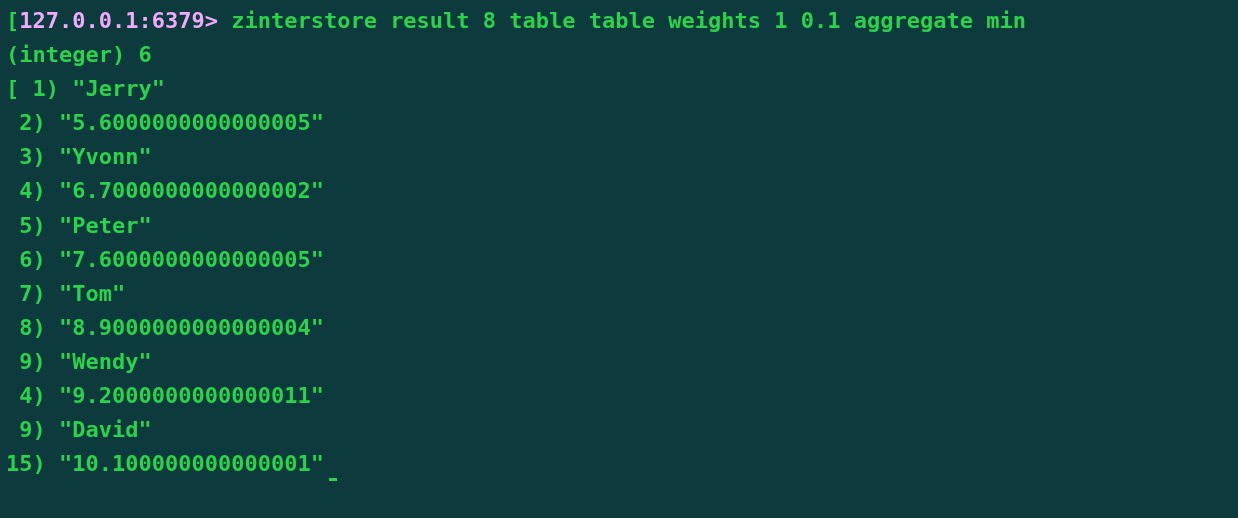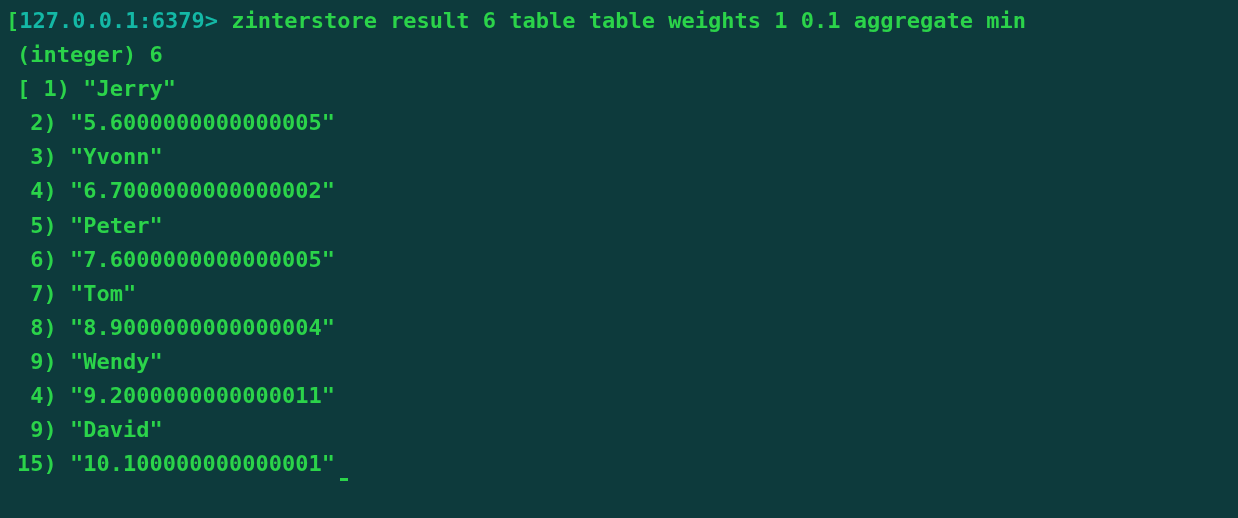--- a/index.html
+++ b/index.html
@@ -10,28 +10,27 @@
       font-size: 22px;
       line-height: 1.55;
       color: #2bd34a;
       width: 1238px;
       height: 518px;
       box-sizing: border-box;
       overflow: hidden;
       font-weight: 600;
     }
     .prompt {
-      color: #14b8a6;
+      color: #f0abfc;
     }
     .cmd {
       color: #2bd34a;
     }
     .result-line {
       color: #2bd34a;
-      margin-left: 11px;
     }
     .num-right {
       display: inline-block;
       text-align: right;
       width: 2ch;
     }
     .cursor {
       display: inline-block;
       width: 0.6ch;
       height: 1.2em;
@@ -40,21 +39,21 @@
       margin-left: 0.4ch;
     }
     .bracket {
       color: #2bd34a;
     }
   </style>
 </head>
 <body>
 
 <div>
-  <div><span class="bracket">[</span><span class="prompt">127.0.0.1:6379&gt;</span> <span class="cmd">zinterstore result 6 table table weights 1 0.1 aggregate min</span></div>
+  <div><span class="bracket">[</span><span class="prompt">127.0.0.1:6379&gt;</span> <span class="cmd">zinterstore result 8 table table weights 1 0.1 aggregate min</span></div>
   <div class="result-line">(integer) 6</div>
 
   <div class="result-line"><span class="bracket">[</span><span class="num-right"> 1</span><span>)</span> <span>"Jerry"</span></div>
   <div class="result-line"> <span class="num-right"> 2</span><span>)</span> <span>"5.6000000000000005"</span></div>
   <div class="result-line"> <span class="num-right"> 3</span><span>)</span> <span>"Yvonn"</span></div>
   <div class="result-line"> <span class="num-right"> 4</span><span>)</span> <span>"6.7000000000000002"</span></div>
   <div class="result-line"> <span class="num-right"> 5</span><span>)</span> <span>"Peter"</span></div>
   <div class="result-line"> <span class="num-right"> 6</span><span>)</span> <span>"7.6000000000000005"</span></div>
   <div class="result-line"> <span class="num-right"> 7</span><span>)</span> <span>"Tom"</span></div>
   <div class="result-line"> <span class="num-right"> 8</span><span>)</span> <span>"8.9000000000000004"</span></div>

